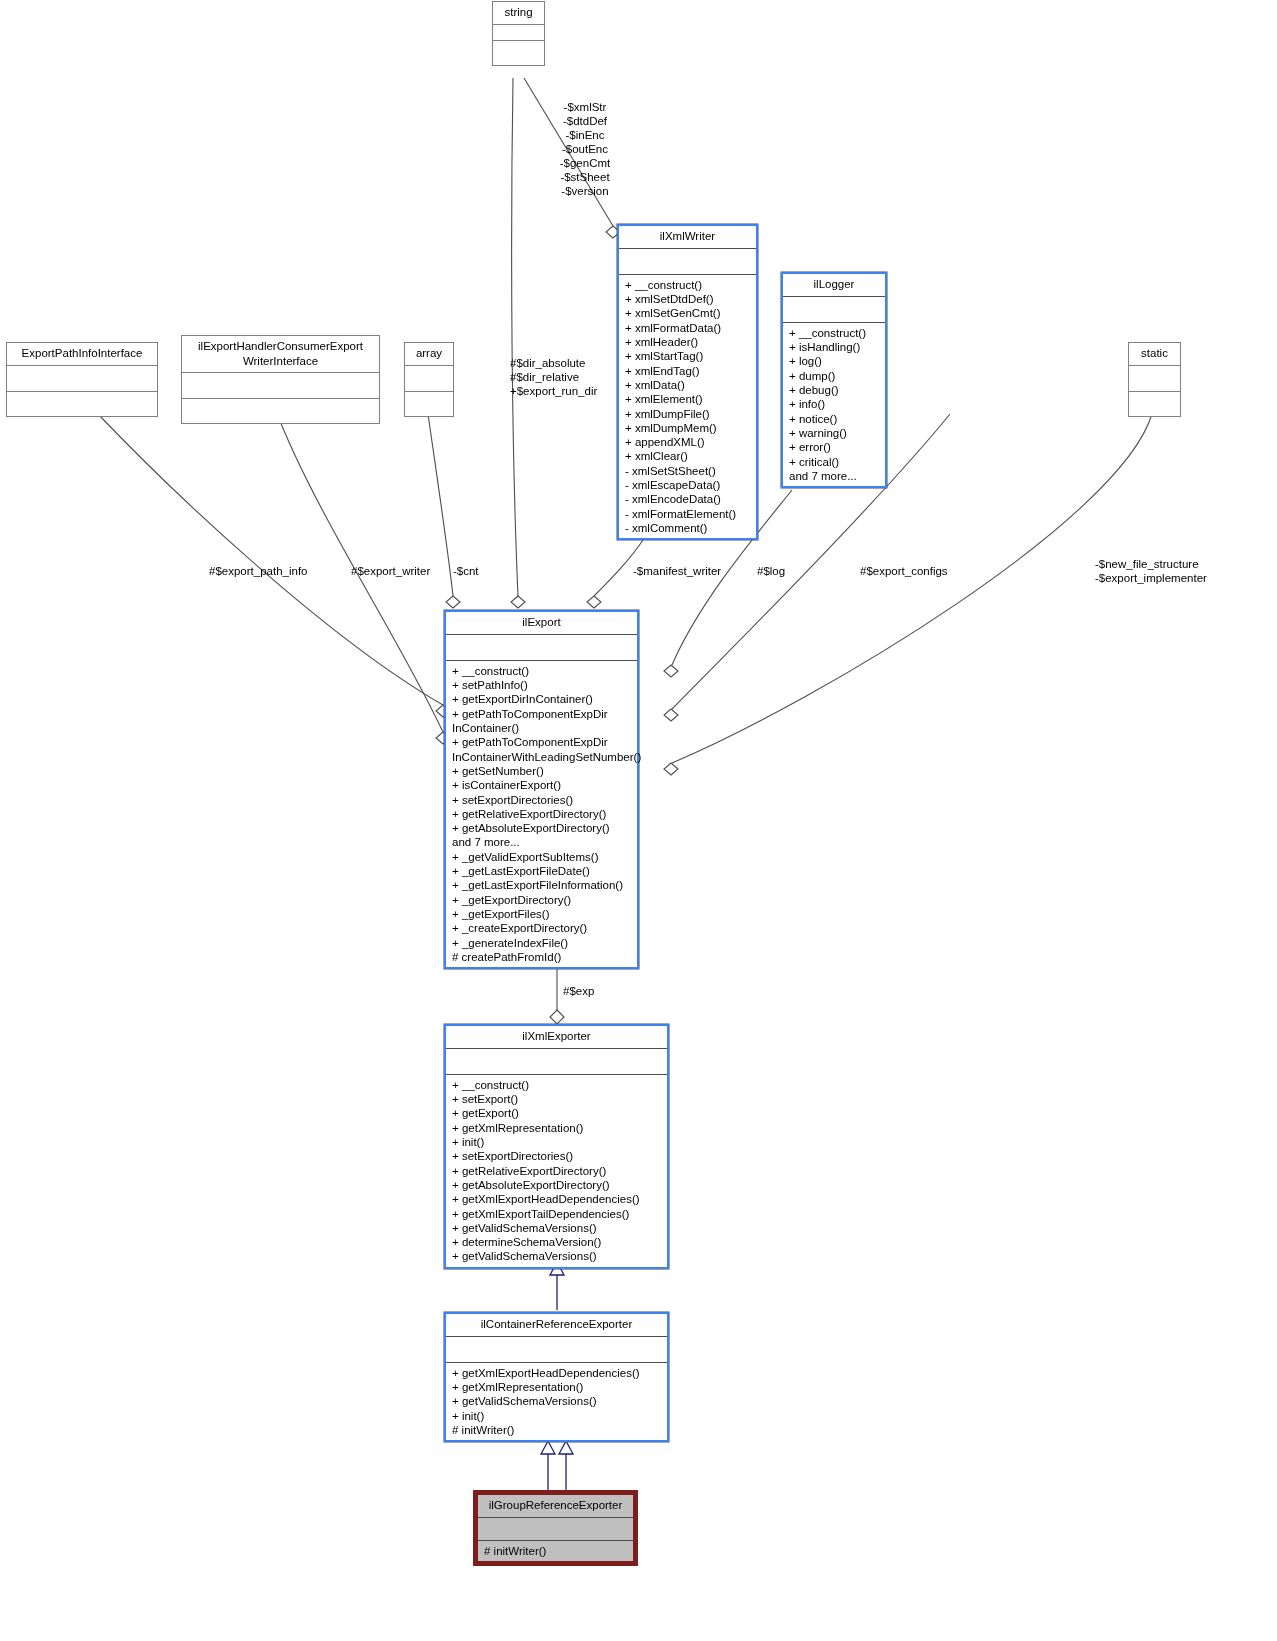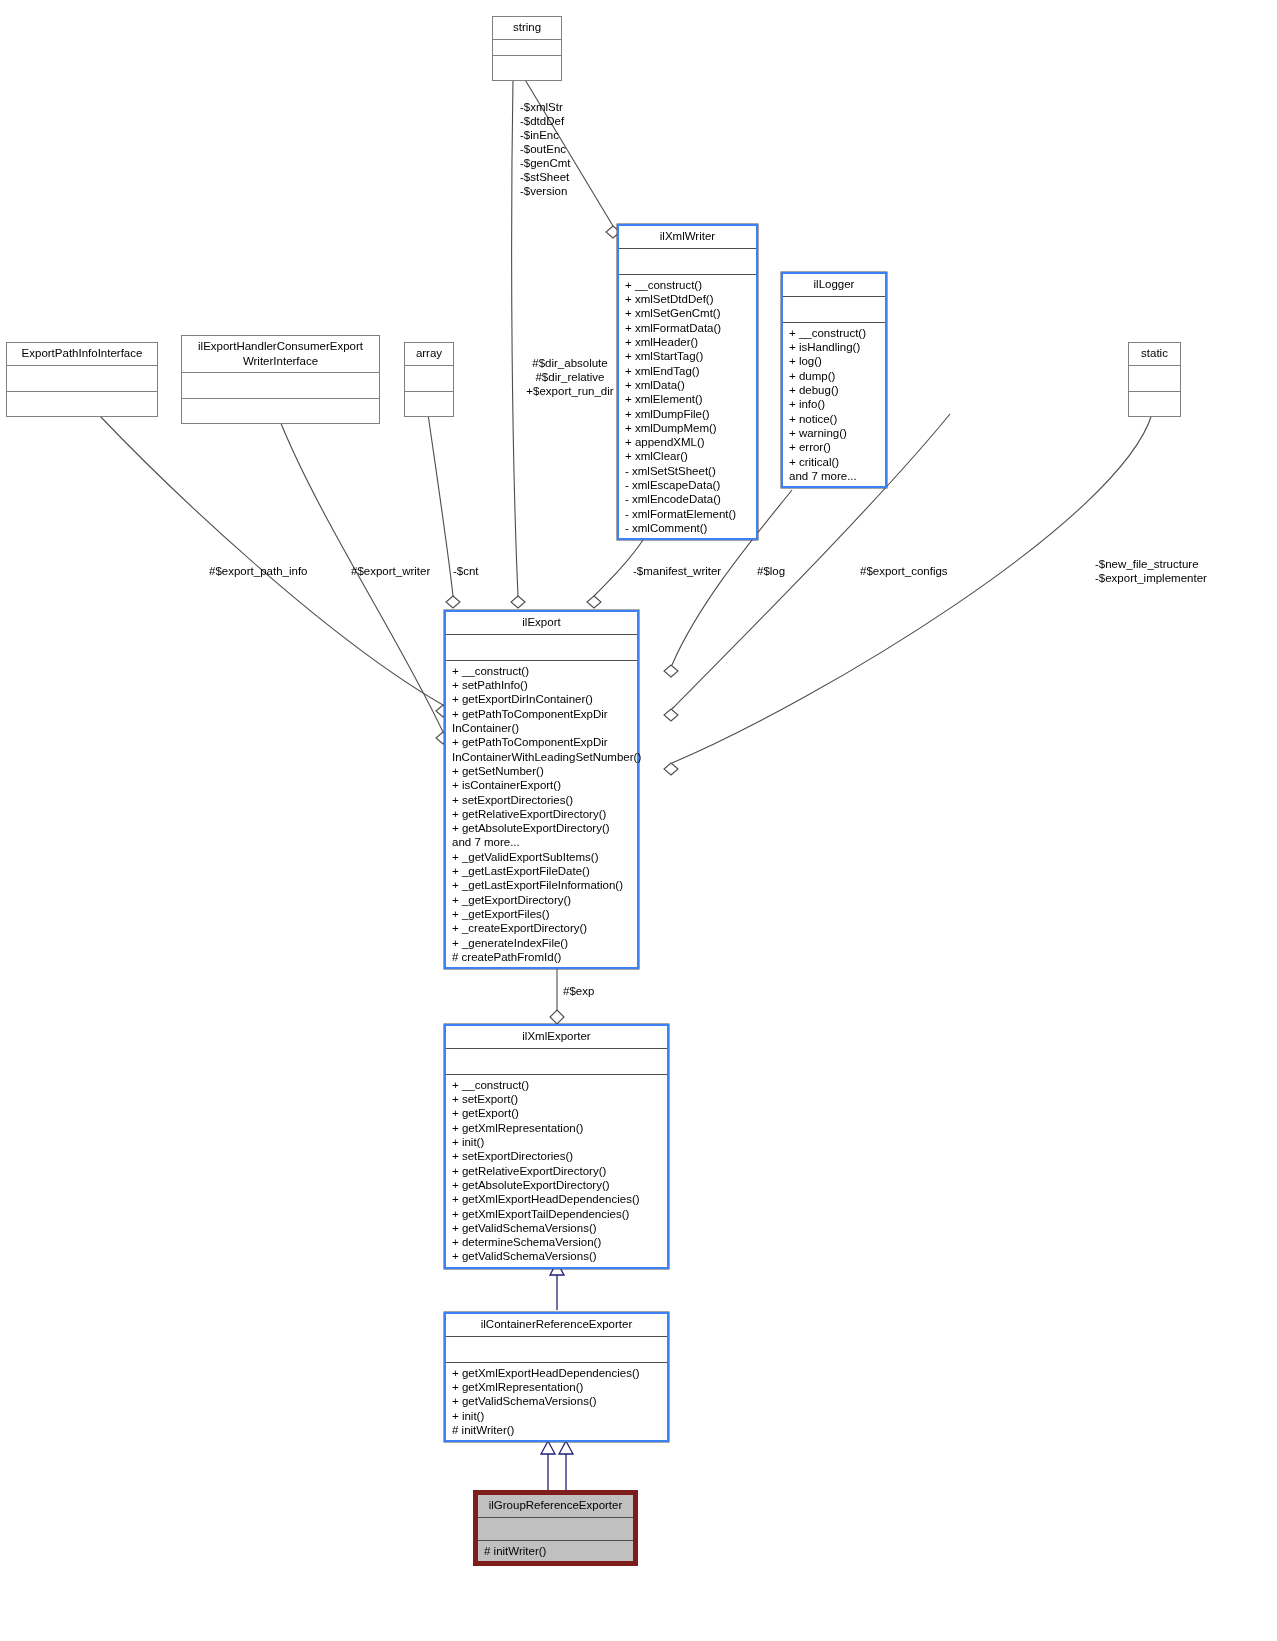--- a/index.html
+++ b/index.html
@@ -75,24 +75,24 @@
   }
   .edge-label {
     position: absolute;
     font-size: 11.5px;
     color: #000000;
     line-height: 1.22;
     white-space: pre-line;
     background: transparent;
   }
   .lbl-right {
+    text-align: center;
+  }
+  .lbl-center {
     text-align: left;
-  }
-  .lbl-center {
-    text-align: center;
   }
   .lbl-left {
     text-align: left;
   }
 </style>
 </head>
 <body>
 
 <div id="diagram">
 
@@ -138,21 +138,21 @@
       <path d="M 548,1490 L 548,1450"></path>
       <path d="M 566,1490 L 566,1450"></path>
     </g>
     <g stroke="#1f1f7a" fill="#ffffff" stroke-width="1.3">
       <polygon points="557,1262 550,1275 564,1275"></polygon>
       <polygon points="548,1441 541,1454 555,1454"></polygon>
       <polygon points="566,1441 559,1454 573,1454"></polygon>
     </g>
   </svg>
 
-  <div class="node" style="left:492px; top:16px; width:70px;">
+  <div class="node" style="left:492px; top:1px; width:53px;">
     <div class="n-title">string</div>
     <div class="n-attrs"></div>
     <div class="n-ops empty" style="height:24px;"></div>
   </div>
 
   <div class="node" style="left:6px; top:342px; width:152px;">
     <div class="n-title">ExportPathInfoInterface</div>
     <div class="n-attrs" style="height:25px;"></div>
     <div class="n-ops empty" style="height:24px;"></div>
   </div>

